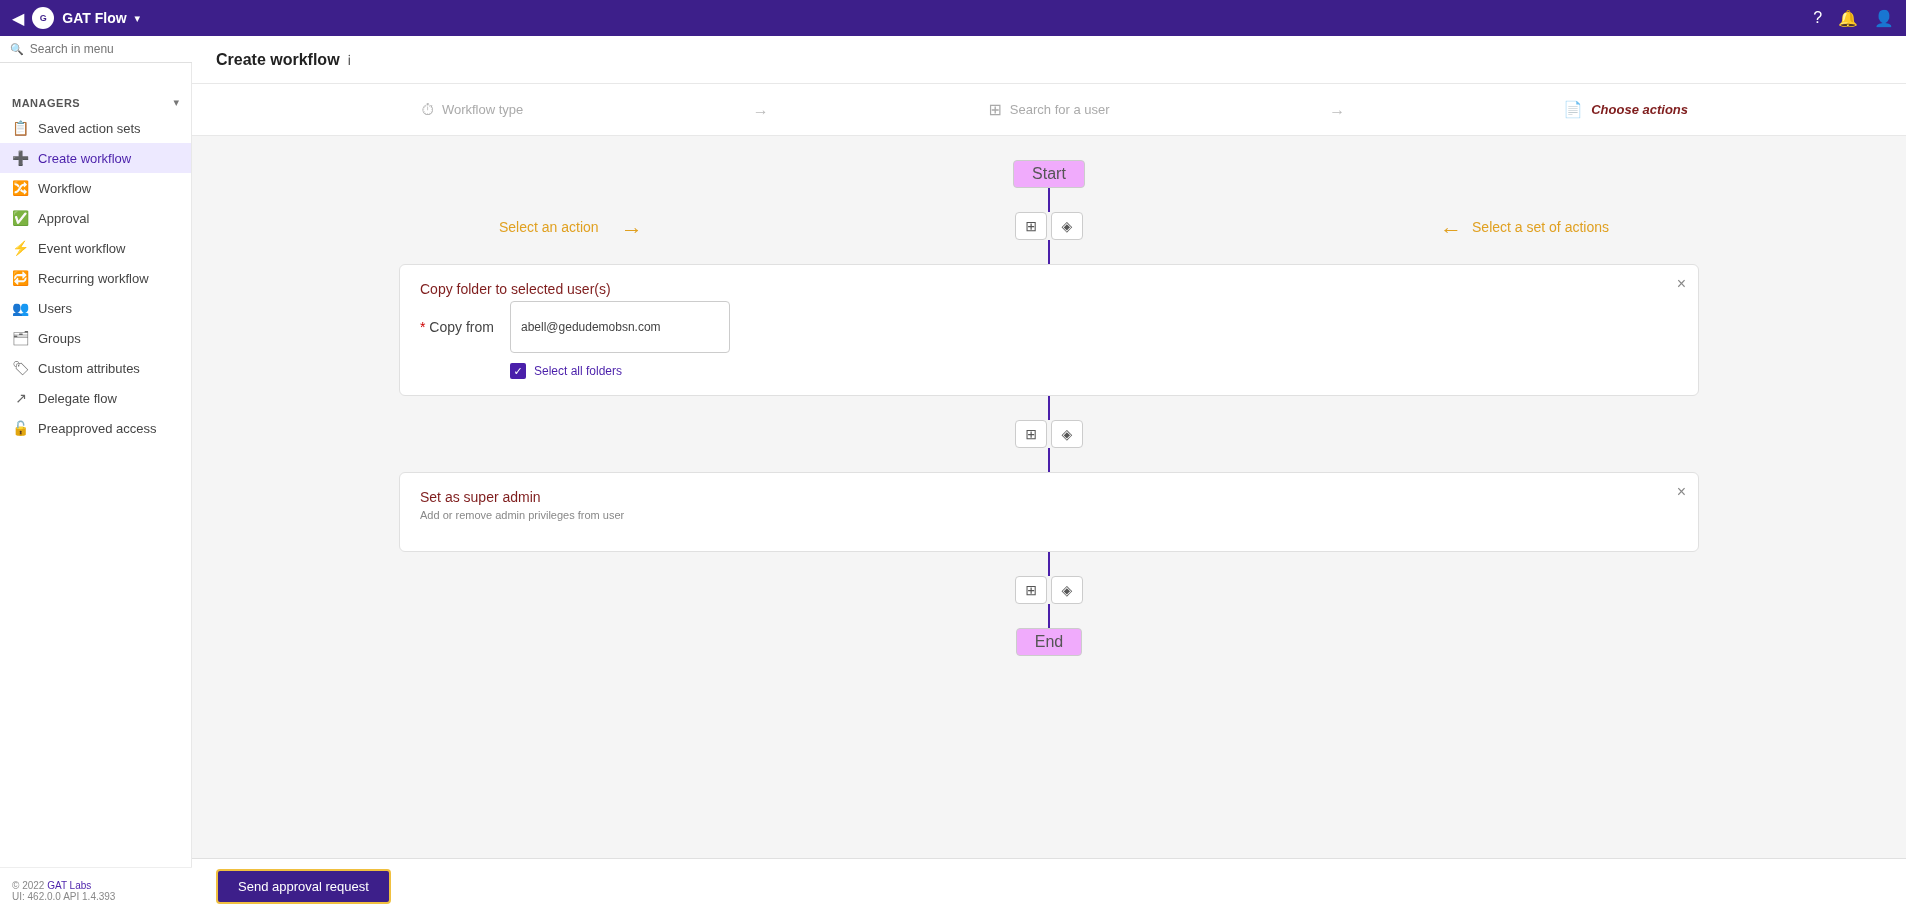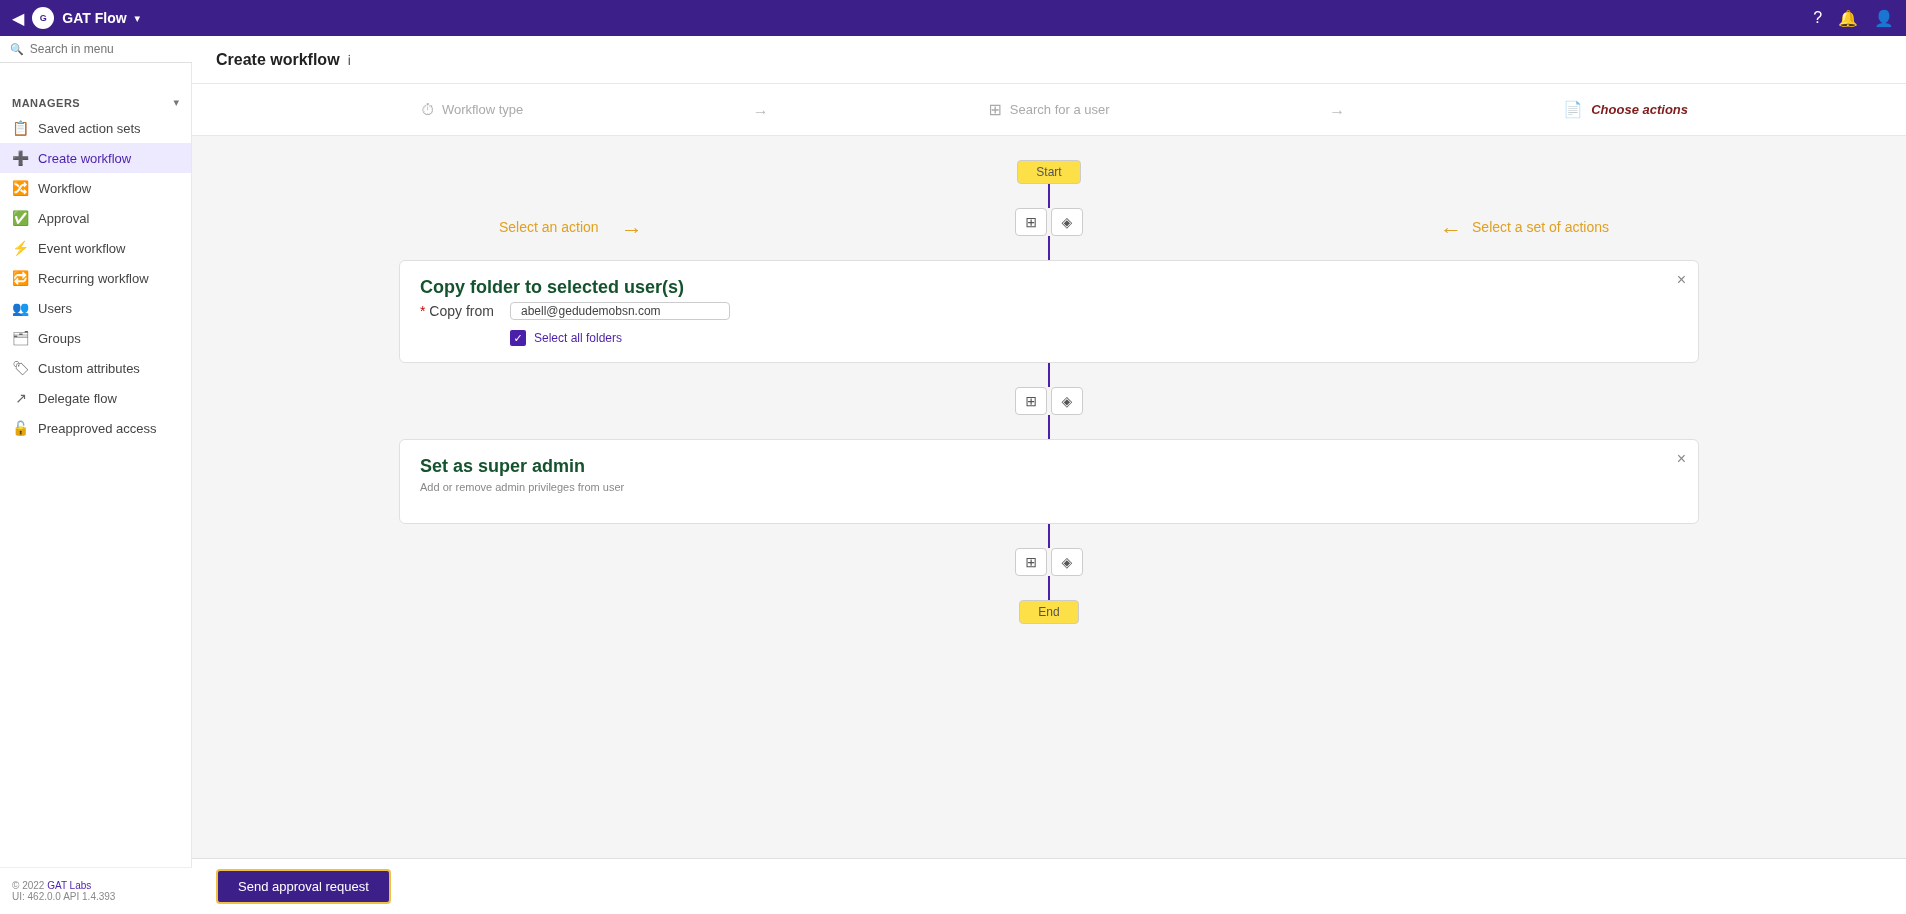--- a/index.html
+++ b/index.html
@@ -125,25 +125,25 @@
     .step.final .step-label { color: #7f1d1d; font-weight: 600; font-style: italic; }
     .step.final .step-icon { color: #4a1faa; font-size: 16px; }
 
     
     .canvas-area {
       padding: 16px 24px 80px;
     }
 
     
     .flow-node {
-      background: #fde047;
+      background: #f0abfc;
       border: 1px solid #ccc;
       border-radius: 4px;
       padding: 4px 18px;
-      font-size: 12px;
+      font-size: 16px;
       color: #555;
       position: relative;
       z-index: 2;
     }
 
     
     .flow-line {
       width: 2px;
       background: #4a1faa;
       height: 24px;
@@ -185,29 +185,29 @@
     .card-close {
       position: absolute;
       top: 10px;
       right: 12px;
       background: none;
       border: none;
       cursor: pointer;
       font-size: 16px;
       color: #888;
     }
-    .card-title { font-size: 18px; font-weight: 700; color: #14532d; margin-bottom: 4px; }
+    .card-title { font-size: 14px; font-weight: 400; color: #7f1d1d; margin-bottom: 4px; }
     .card-subtitle { font-size: 11px; color: #888; margin-bottom: 14px; }
 
     .form-row { display: flex; align-items: center; gap: 10px; margin-bottom: 10px; }
     .form-label { font-size: 14px; color: #444; min-width: 80px; }
     .form-input {
       border: 1px solid #ccc;
       border-radius: 4px;
-      padding: 1px 10px;
+      padding: 18px 10px;
       font-size: 12px;
       color: #444;
       min-width: 220px;
       outline: none;
     }
 
     
     .checkbox-row { display: flex; align-items: center; gap: 8px; padding-left: 90px; }
     .checkbox-item {
       width: 16px; height: 16px;

